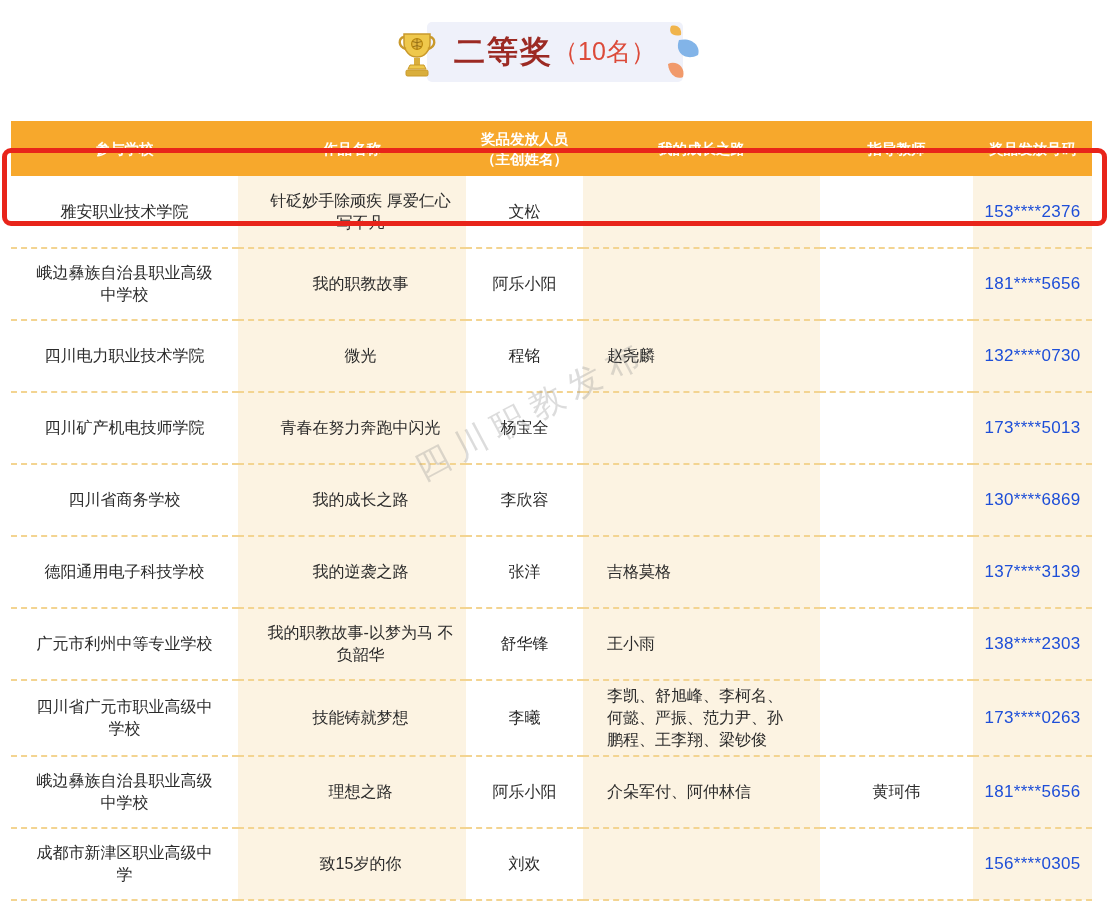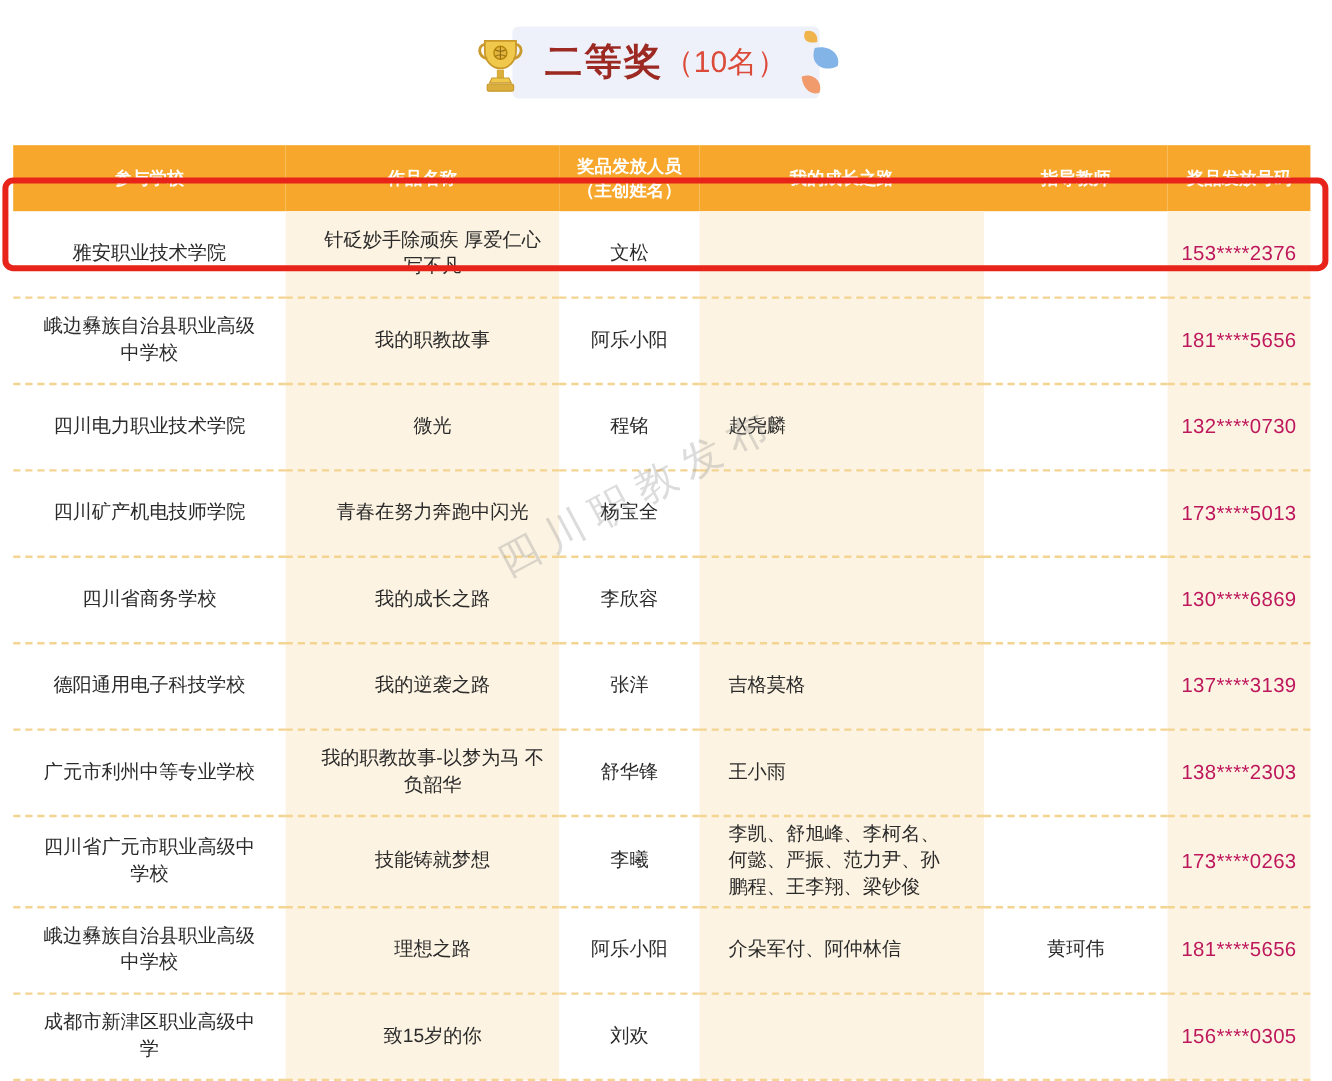--- a/index.html
+++ b/index.html
@@ -32,21 +32,21 @@
   }
   tbody td {
     height:72px; vertical-align:middle; text-align:center;
     font-size:16px; color:#2B2B2B; line-height:22px;
     padding:4px 6px; word-break:break-all; line-break:anywhere;
   }
   tbody tr { border-bottom:2px dashed #F3D491; }
   .c-school { padding-left:18px; padding-right:18px; }
   .c-work   { background:#FCF3E2; padding-left:29px; padding-right:12px; }
   .c-team   { background:#FCF3E2; text-align:left; padding-left:24px; padding-right:28px; }
-  .c-number { background:#FCF3E2; font-size:17px; color:#be185d; letter-spacing:0.3px; }
+  .c-number { background:#FCF3E2; font-size:17px; color:#1d4ed8; letter-spacing:0.3px; }
 
   
   .partial-row { display:flex; height:6px; }
   .partial-row span { display:block; height:6px; }
   .partial-row .stripe { background:#FCF3E2; }
 
   
   .highlight-box {
     position:absolute; left:2px; top:148px; width:1105px; height:78px;
     border:5px solid #E8241A; border-radius:9px; z-index:6; pointer-events:none;

